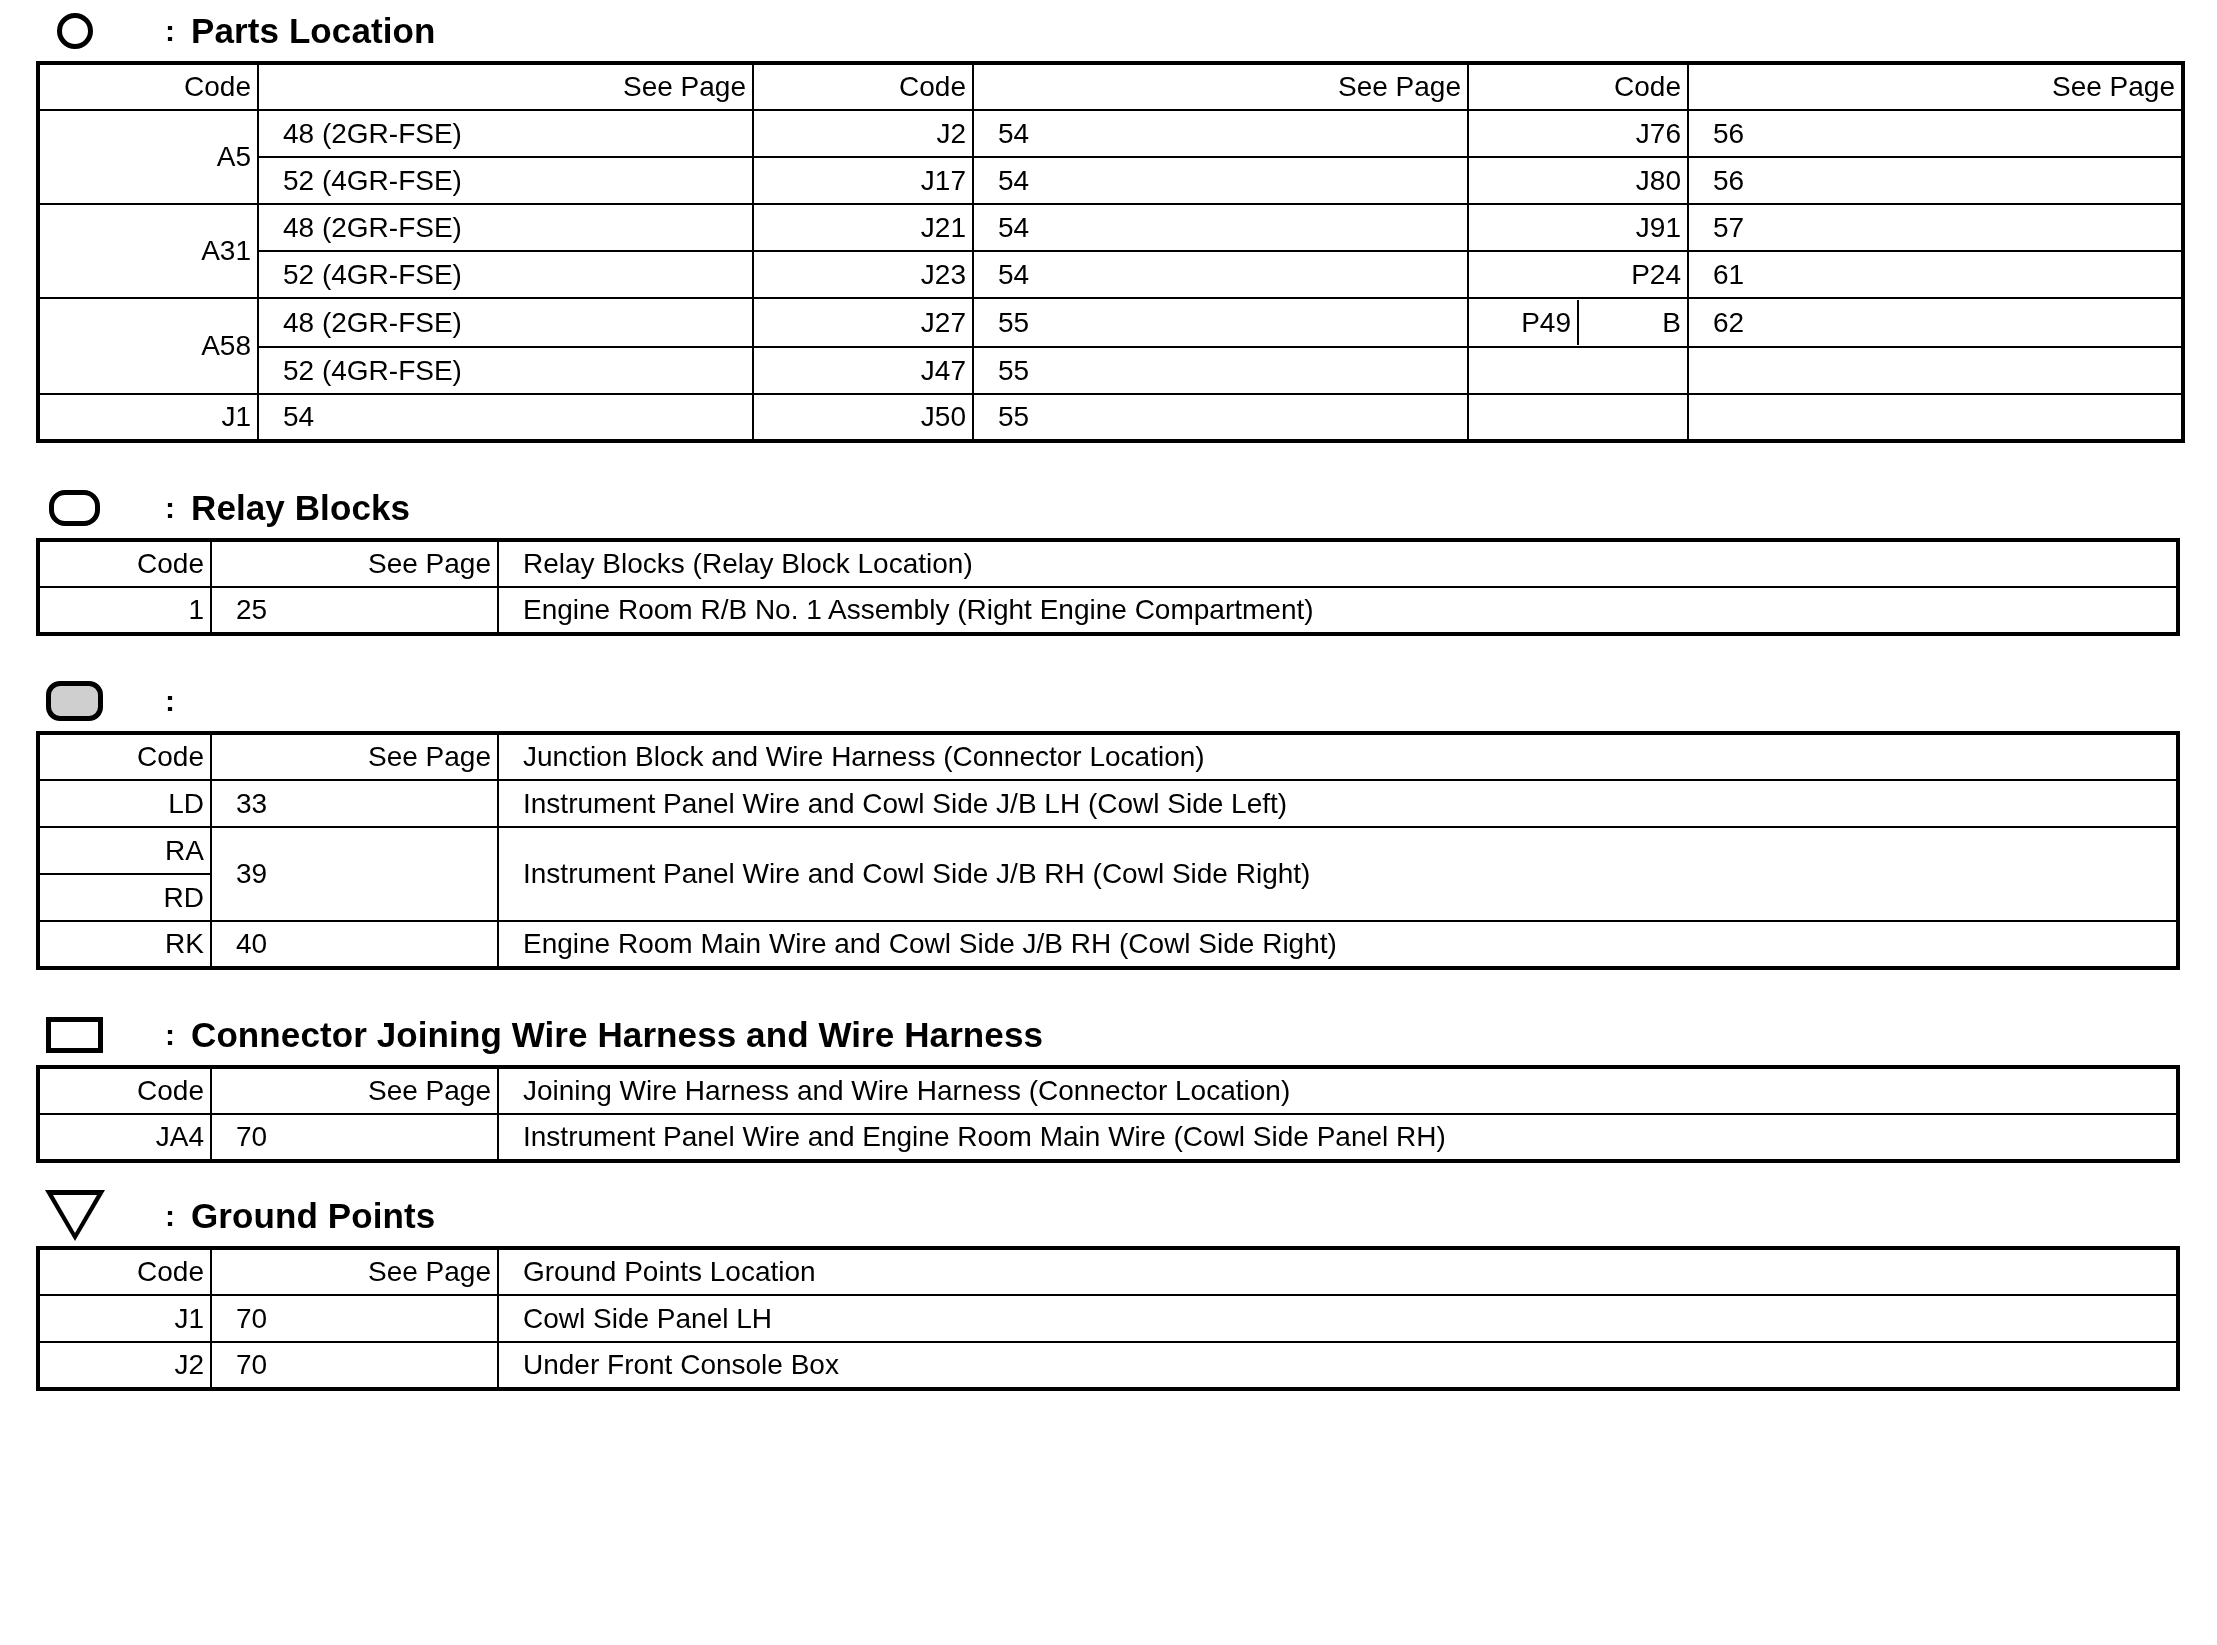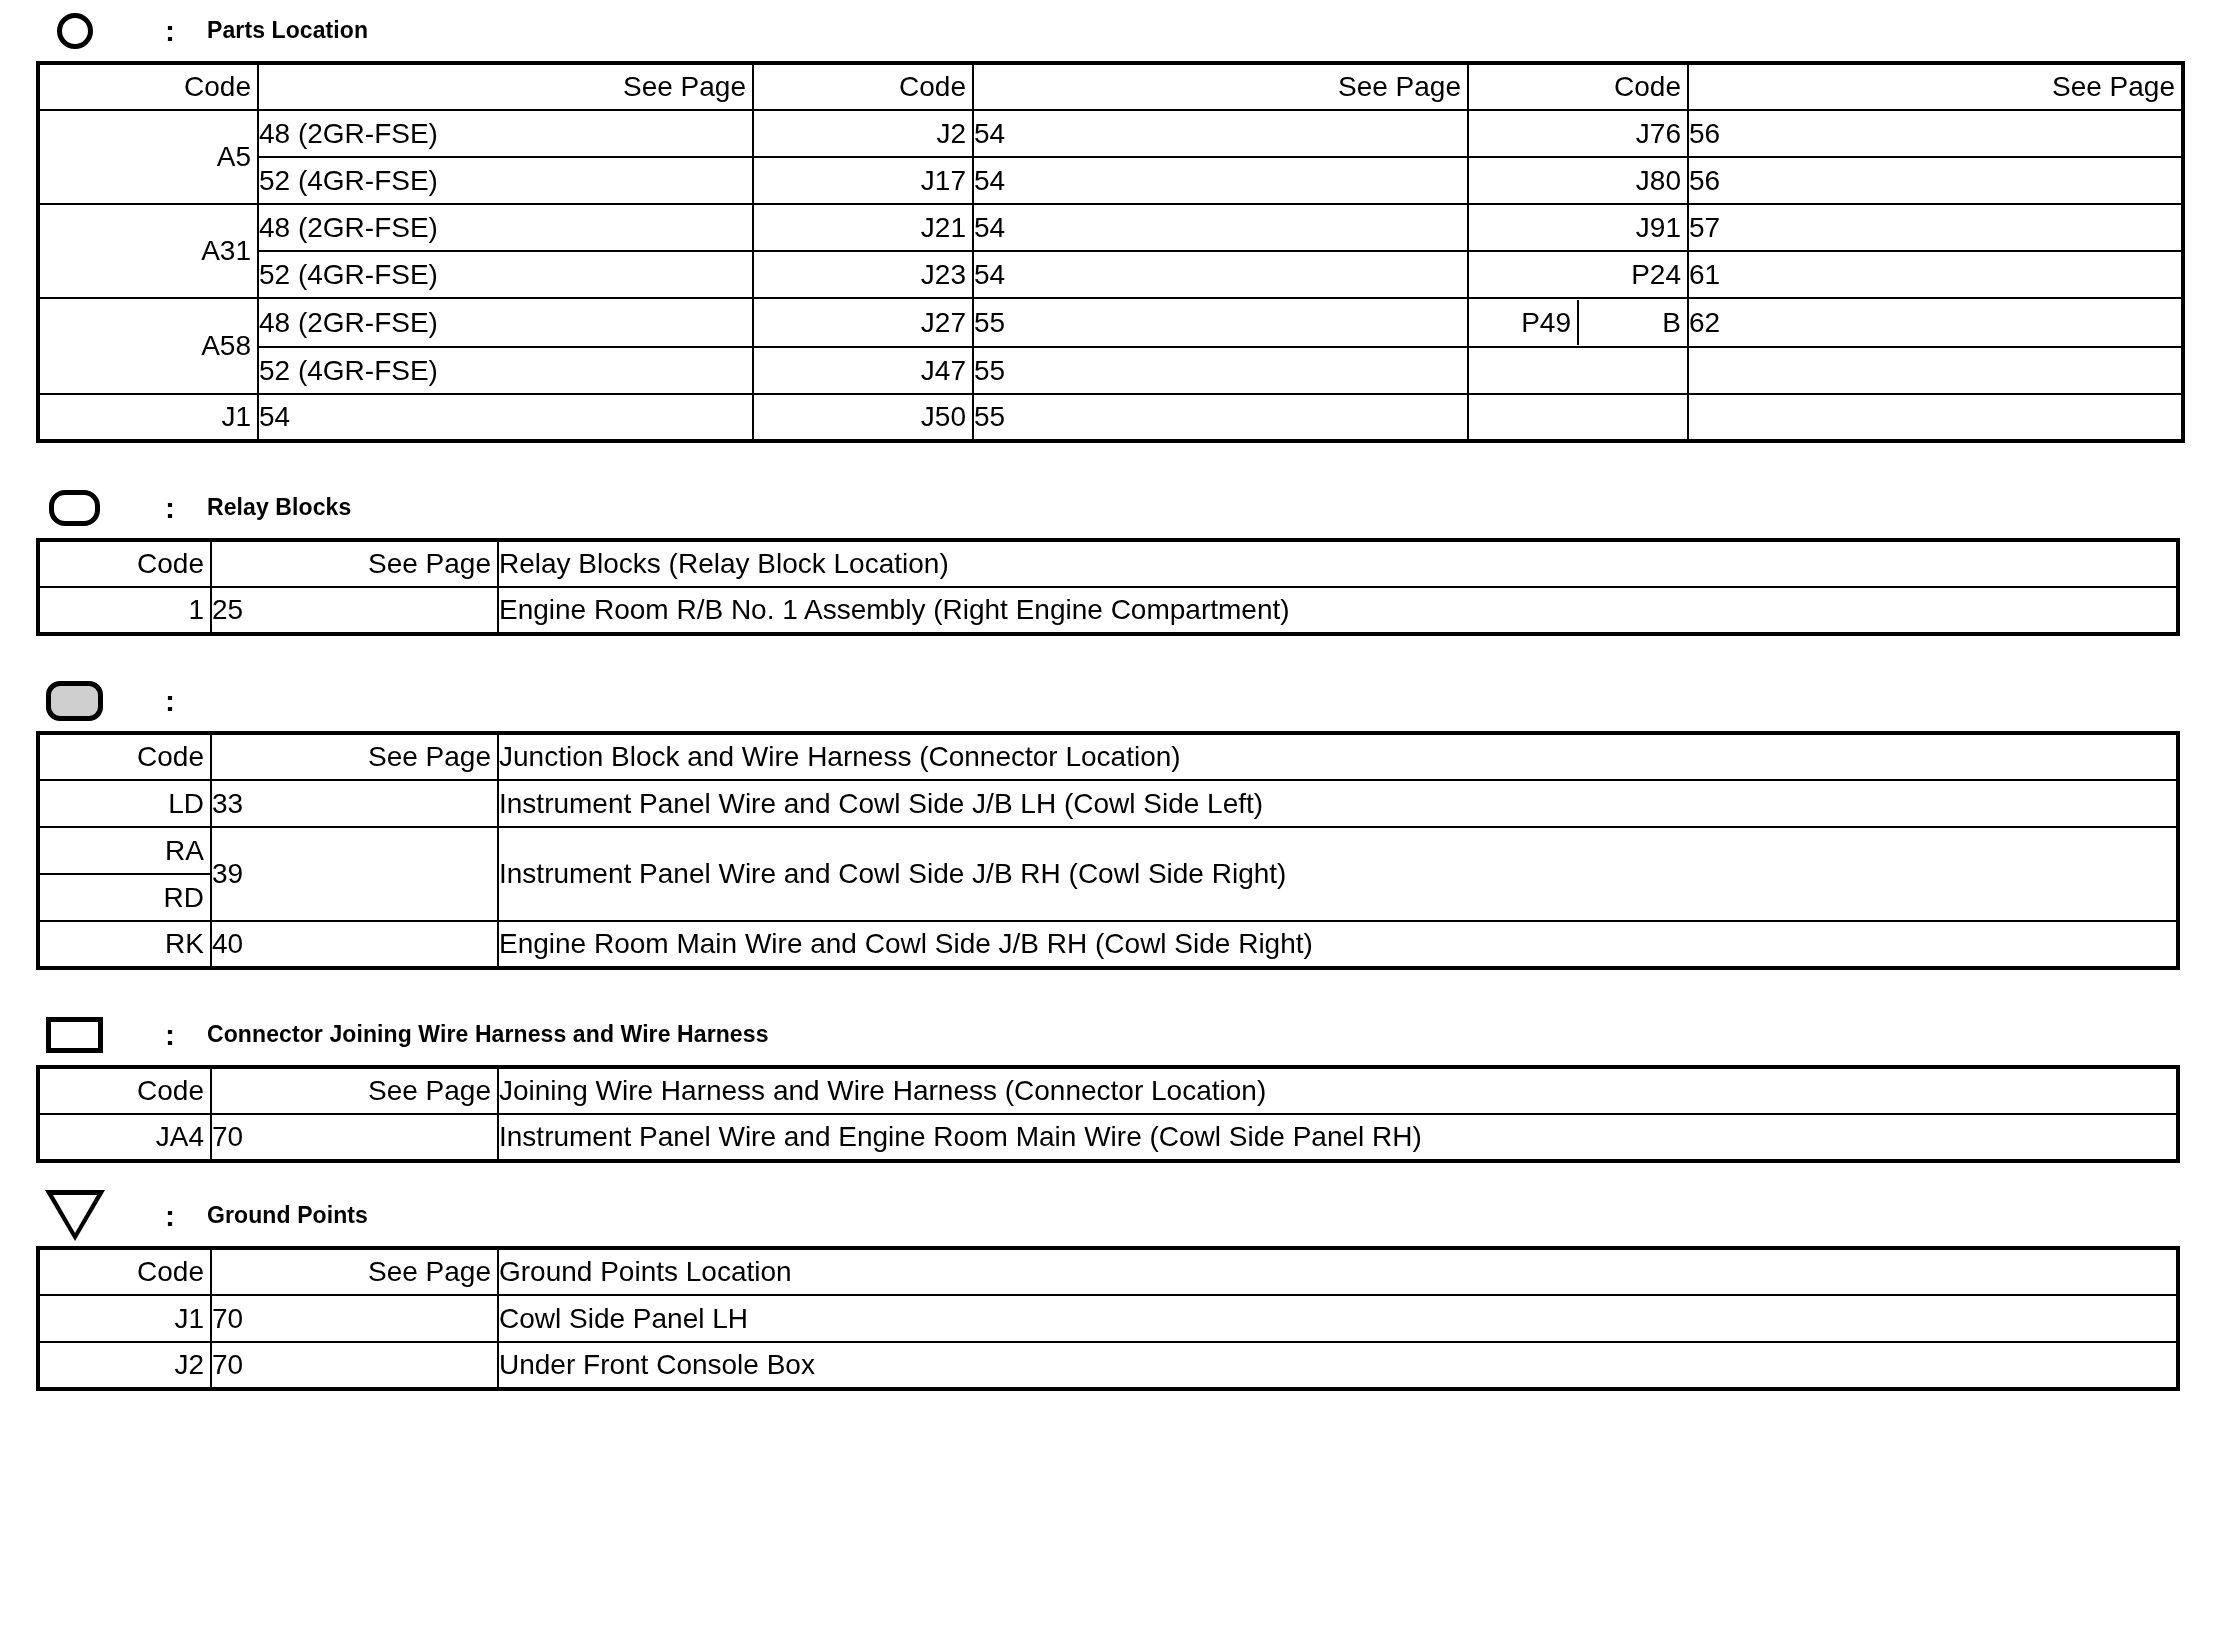--- a/index.html
+++ b/index.html
@@ -34,24 +34,23 @@
     justify-content: center;
     align-items: center;
   }
   .colon {
     width: 42px;
     font-size: 30px;
     font-weight: bold;
     text-align: center;
   }
   .sec-title {
-    font-size: 23px;
+    font-size: 35px;
     font-weight: bold;
     letter-spacing: 0.1px;
-    margin-left: 16px;
   }
 
   
   .sym-circle {
     width: 36px; height: 36px;
     border: 5px solid #000;
     border-radius: 50%;
     box-sizing: border-box;
   }
   .sym-round-rect {
@@ -102,21 +101,21 @@
     font-weight: normal;
     font-size: 28px;
     height: 47px;
     padding: 0 6px;
     box-sizing: border-box;
     vertical-align: middle;
     white-space: nowrap;
     overflow: hidden;
   }
   .c { text-align: right; }
-  .l { text-align: left; padding-left: 0; }
+  .l { text-align: left; padding-left: 24px; }
 
   
   #parts-table { margin-left: 36px; width: 2144px; }
   #parts-table col.code { width: 220px; }
   #parts-table col.page { width: 495px; }
 
   
   #relay-table { margin-left: 36px; width: 2144px; }
   #relay-table col.code  { width: 173px; }
   #relay-table col.page  { width: 287px; }

